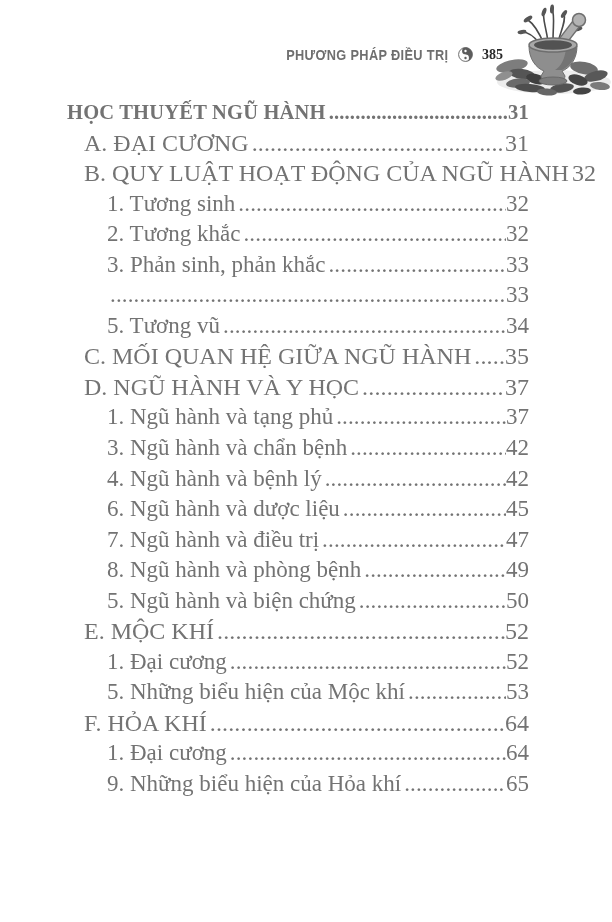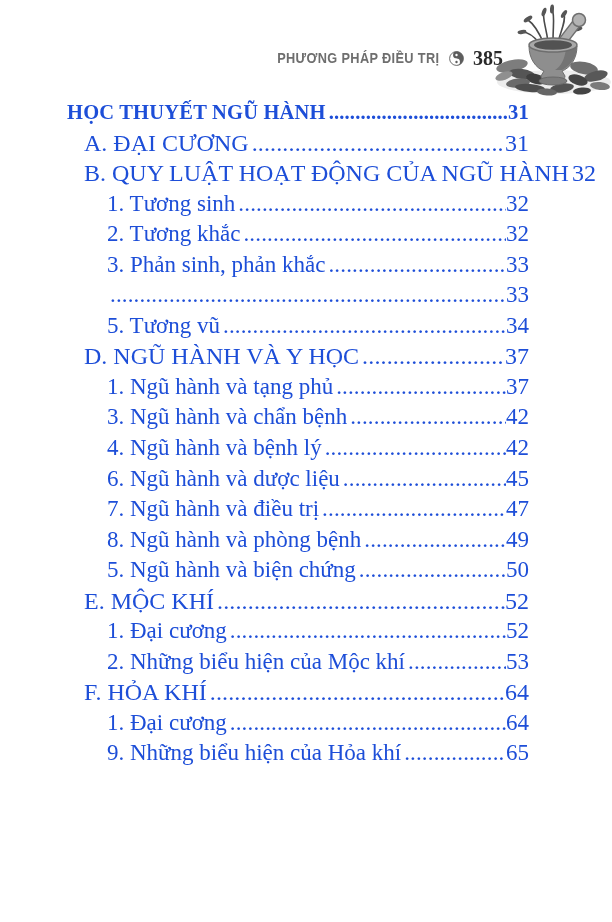--- a/index.html
+++ b/index.html
@@ -20,42 +20,41 @@
 
   
   .running-header {
     position: absolute;
     top: 47px;
     left: 0;
     right: 109px;
     height: 22px;
     display: flex;
     justify-content: flex-end;
-    align-items: center;
   }
   .running-title {
     font-family: "Liberation Sans", sans-serif;
     font-weight: bold;
     font-size: 14.5px;
     letter-spacing: 0.4px;
     color: #6e6e6e;
     transform: scaleX(0.88);
     transform-origin: right center;
     white-space: nowrap;
   }
   .yinyang {
     display: inline-block;
     width: 15px;
     height: 15px;
     margin-left: 10px;
   }
   .folio {
     font-family: "Liberation Serif", serif;
     font-weight: bold;
-    font-size: 20px;
+    font-size: 14px;
     color: #2a2a2a;
     margin-left: 9px;
   }
 
   
   .mortar-wrap {
     position: absolute;
     top: 4px;
     right: -2px;
     width: 122px;
@@ -67,21 +66,21 @@
     position: absolute;
     top: 97px;
     left: 67px;
     width: 462px;
   }
   .toc-row {
     display: flex;
     align-items: flex-start;
     height: 30.55px;
     line-height: 30.55px;
-    color: #1d4ed8;
+    color: #737373;
     white-space: nowrap;
   }
   .toc-row.lv0 {
     font-weight: bold;
     font-size: 20.5px;
     letter-spacing: 0.2px;
   }
   .toc-row.lv1 {
     padding-left: 17px;
     font-size: 24px;
@@ -218,20 +217,25 @@
     <span class="toc-dots"></span>
     <span class="toc-page">33</span>
   </div>
 
   <div class="toc-row lv2">
     <span class="toc-label">5. Tương vũ</span>
     <span class="toc-dots"></span>
     <span class="toc-page">34</span>
   </div>
 
+  <div class="toc-row lv1">
+    <span class="toc-label">C. MỐI QUAN HỆ GIỮA NGŨ HÀNH</span>
+    <span class="toc-dots"></span>
+    <span class="toc-page">35</span>
+  </div>
 
   <div class="toc-row lv1">
     <span class="toc-label">D. NGŨ HÀNH VÀ Y HỌC</span>
     <span class="toc-dots"></span>
     <span class="toc-page">37</span>
   </div>
 
   <div class="toc-row lv2">
     <span class="toc-label">1. Ngũ hành và tạng phủ</span>
     <span class="toc-dots"></span>
@@ -282,21 +286,21 @@
     <span class="toc-page">52</span>
   </div>
 
   <div class="toc-row lv2">
     <span class="toc-label">1. Đại cương</span>
     <span class="toc-dots"></span>
     <span class="toc-page">52</span>
   </div>
 
   <div class="toc-row lv2">
-    <span class="toc-label">2. Những biểu hiện của Mộc khí</span>
+    <span class="toc-label">5. Những biểu hiện của Mộc khí</span>
     <span class="toc-dots"></span>
     <span class="toc-page">53</span>
   </div>
 
   <div class="toc-row lv1">
     <span class="toc-label">F. HỎA KHÍ</span>
     <span class="toc-dots"></span>
     <span class="toc-page">64</span>
   </div>
 

